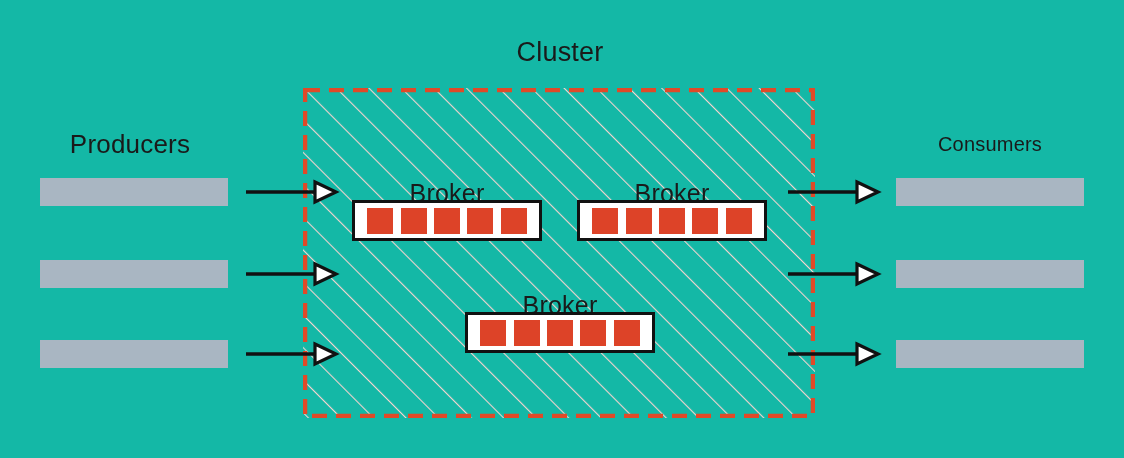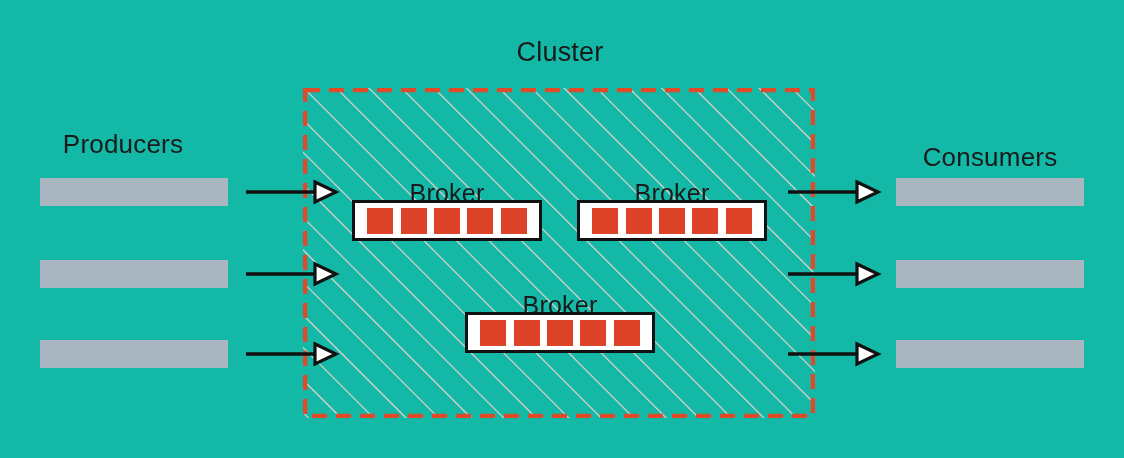--- a/index.html
+++ b/index.html
@@ -30,33 +30,32 @@
     letter-spacing: 0.2px;
   }
   .label-cluster {
     left: 360px;
     top: 36px;
     width: 400px;
     font-size: 27px;
     line-height: 32px;
   }
   .label-producers {
-    left: 23px;
+    left: 30px;
     top: 128px;
     width: 200px;
     font-size: 26px;
     line-height: 32px;
   }
   .label-consumers {
     left: 890px;
     top: 128px;
     width: 200px;
-    font-size: 26px;
+    font-size: 20px;
     line-height: 32px;
-    margin-top: 13px;
   }
   .label-broker {
     position: absolute;
     font-size: 25px;
     line-height: 30px;
     width: 190px;
     text-align: center;
     margin-top: 16px;
   }
 

